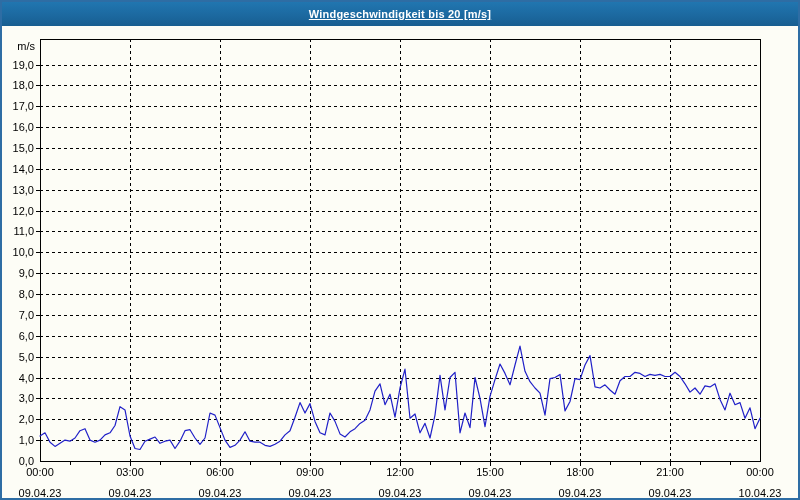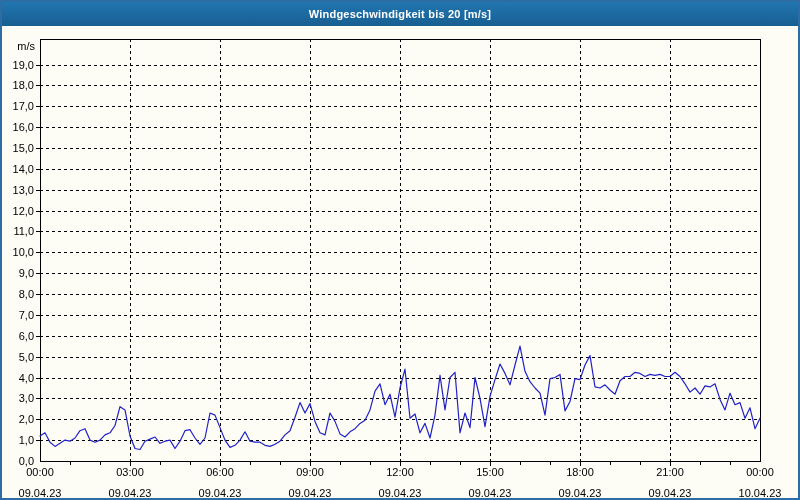--- a/index.html
+++ b/index.html
@@ -7,21 +7,21 @@
   .page{
     position:relative;width:796px;height:496px;
     border:2px solid #2e6da4;background:#fdfdf6;overflow:hidden;
   }
   .header-bar{
     position:absolute;left:0;top:0;width:100%;height:24px;
     background:linear-gradient(180deg,#2176b0 0%,#1c69a0 55%,#185e90 100%);
     display:flex;align-items:center;justify-content:center;
   }
   .header-title{
-    color:#ffffff;font-size:11px;font-weight:bold;letter-spacing:0.2px;
+    color:#ffffff;font-size:11px;font-weight:bold;letter-spacing:0.2px;text-decoration:underline;
   }
   .chart-wrap{position:absolute;left:0;top:0;width:796px;height:496px;}
   svg text{font-family:"Liberation Sans",sans-serif;}
 </style>
 </head>
 <body>
 
 <div class="page">
   <div class="header-bar">
     <span class="header-title">Windgeschwindigkeit bis 20 [m/s]</span>

